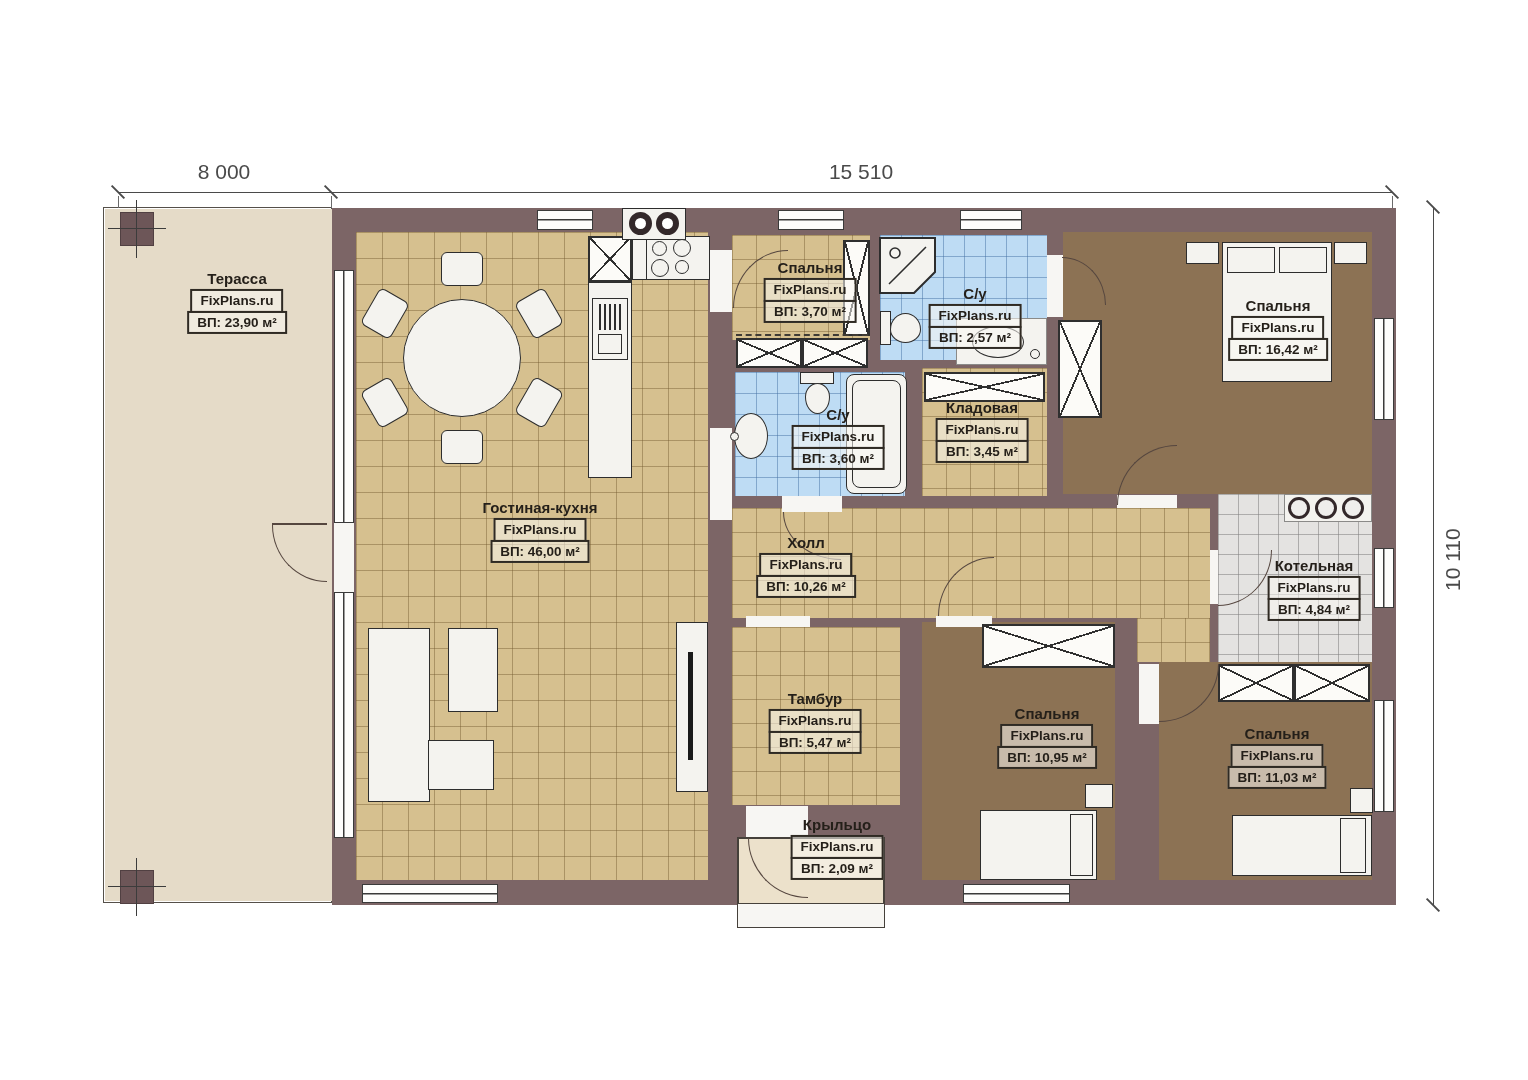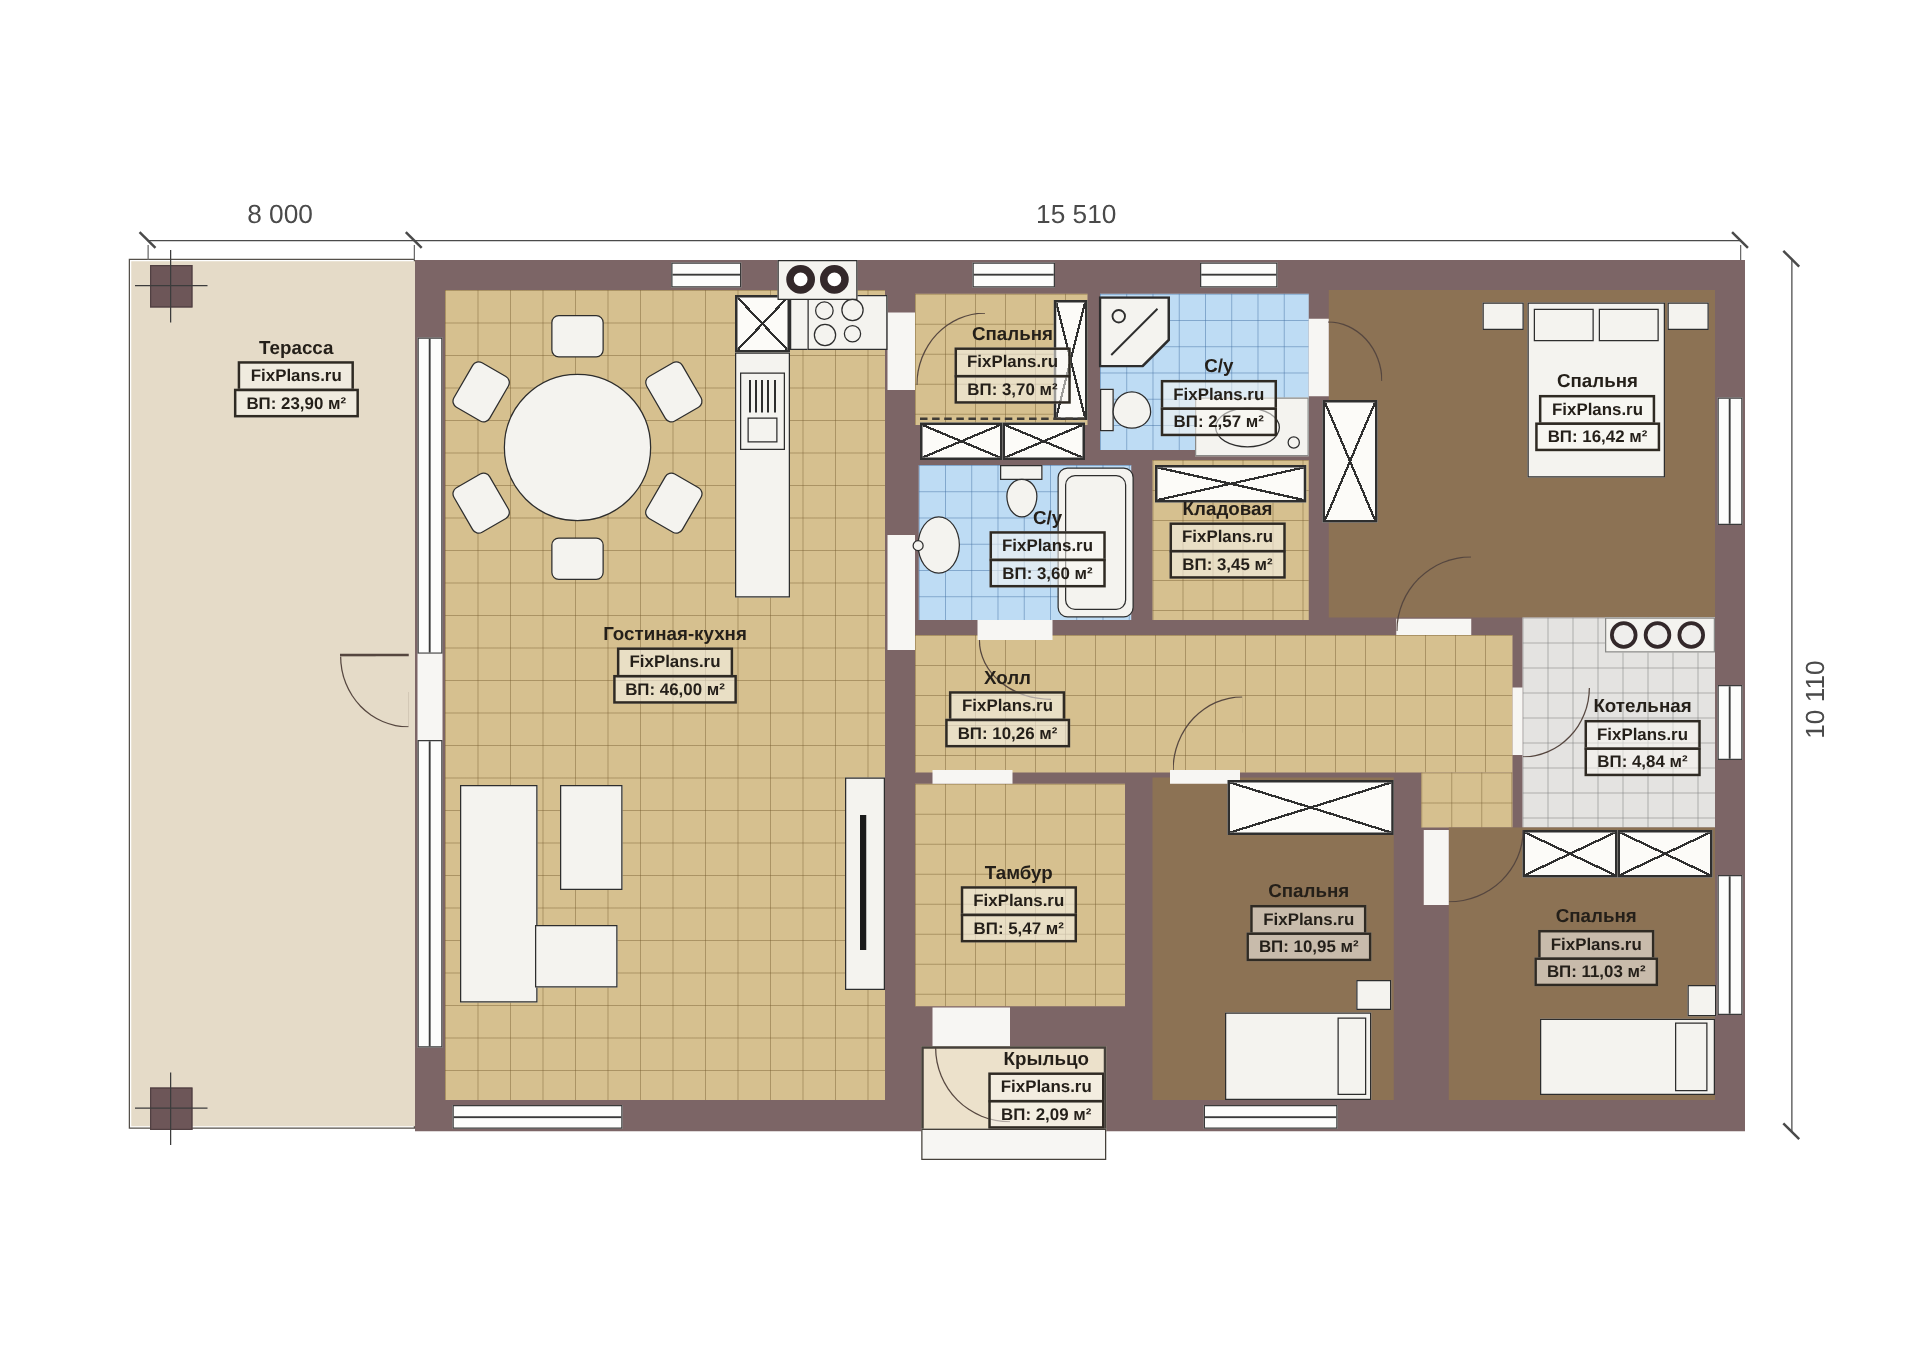--- a/index.html
+++ b/index.html
@@ -292,19 +292,19 @@
   <div class="room-label" style="left:1047px;top:737px;">
     <div class="room-name">Спальня</div>
     <div class="label-box">FixPlans.ru</div>
     <div class="label-box second">ВП: 10,95 м²</div>
   </div>
   <div class="room-label" style="left:1277px;top:757px;">
     <div class="room-name">Спальня</div>
     <div class="label-box">FixPlans.ru</div>
     <div class="label-box second">ВП: 11,03 м²</div>
   </div>
-  <div class="room-label" style="left:837px;top:871px;">
+  <div class="room-label" style="left:837px;top:848px;">
     <div class="room-name">Крыльцо</div>
     <div class="label-box">FixPlans.ru</div>
     <div class="label-box second">ВП: 2,09 м²</div>
   </div>
 
 </div>
 
 </body></html>

